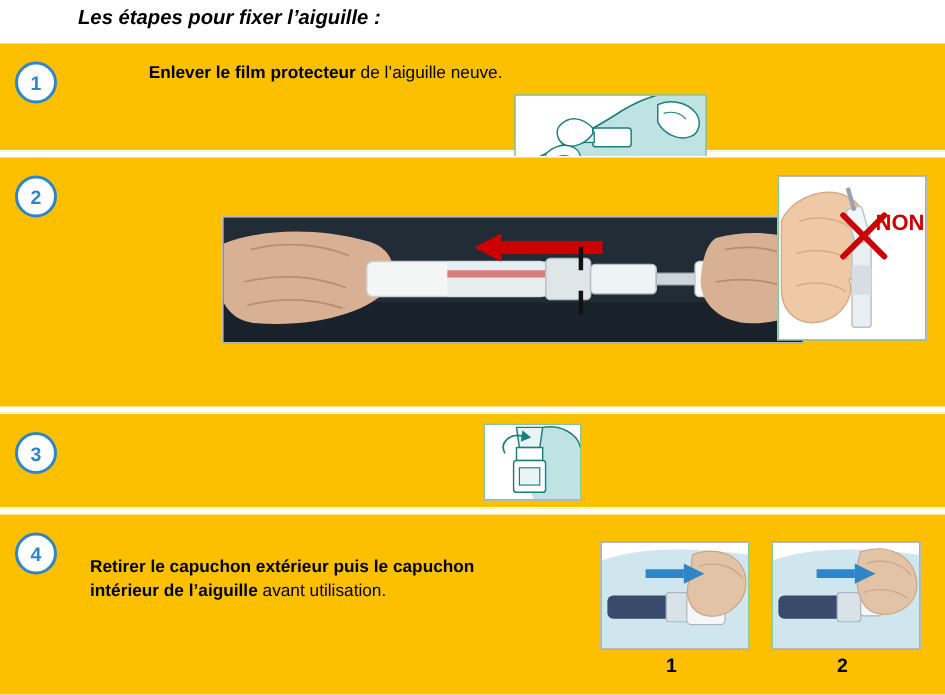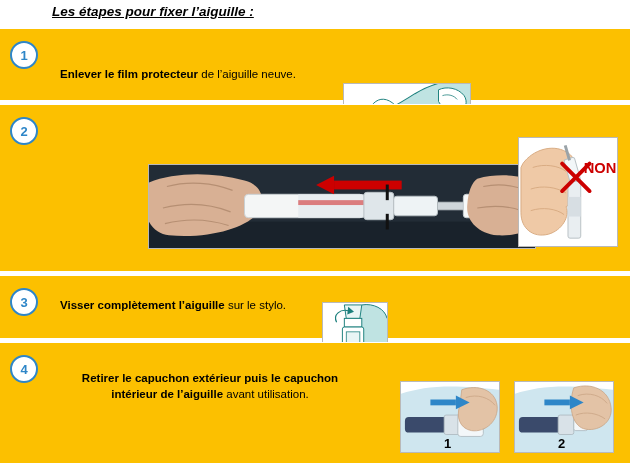--- a/index.html
+++ b/index.html
@@ -21,21 +21,20 @@
   }
   
   .title {
     position: absolute;
     left: 52px;
     top: 4px;
     font-size: 13.5px;
     font-style: italic;
     font-weight: bold;
     color: #000000;
-    text-decoration: underline;
     white-space: nowrap;
   }
   
   .row {
     position: absolute;
     left: 0;
     width: 630px;
     background: #fcc000;
     border-top: 1px solid #ffffff;
     border-bottom: 1px solid #ffffff;
@@ -70,43 +69,42 @@
 
   
   .steptext {
     position: absolute;
     left: 60px;
     color: #000000;
     font-size: 11.5px;
     line-height: 1.35;
   }
   .steptext b { font-weight: bold; }
-  #text1 { top: 38px; width: 275px; }
+  #text1 { top: 13px; width: 275px; text-align: right; }
   #text2 { top: 16px; width: 440px; }
   #text3 { top: 22px; width: 270px; }
-  #text4 { top: 28px; width: 300px; text-align: center; }
+  #text4 { top: 28px; width: 300px; }
 
   .note {
     position: absolute;
     left: 58px;
     top: 126px;
     width: 545px;
     font-size: 11px;
     line-height: 1.35;
     color: #000000;
   }
 
   
   .imgbox {
     position: absolute;
     background: #22c55e;
     border: 1px solid #b9b9b9;
     box-sizing: border-box;
     overflow: hidden;
-    margin-top: 20px;
   }
   
   #img1 { left: 343px; top: 34px; width: 128px; height: 62px; }
   
   #img2 { left: 148px; top: 39px; width: 388px; height: 85px; }
   
   #img2b { left: 518px; top: 12px; width: 100px; height: 110px; }
   
   #img3 { left: 322px; top: 6px; width: 66px; height: 52px; }
   
@@ -229,23 +227,20 @@
         <text x="66" y="36" font-family="Liberation Sans, sans-serif" font-size="15" font-weight="bold" fill="#cc0000">NON</text>
       </svg>
     </div>
 
   </div>
 
   <div class="row" id="row3">
 
     <div class="bubble" id="bubble3">3</div>
 
-    <div class="steptext" id="text3">
-      <b>Visser complètement l’aiguille</b><span> sur le stylo.</span>
-    </div>
 
     <div class="imgbox" id="img3">
       <svg viewBox="0 0 66 52" preserveAspectRatio="none">
         <rect x="0" y="0" width="66" height="52" fill="#ffffff"></rect>
         <path d="M40 2 C52 0 64 6 66 16 L66 52 L34 52 C28 40 30 20 40 2 Z" fill="#bfe3e2"></path>
         <path d="M40 2 C52 0 64 6 66 16" fill="none" stroke="#1b7f7c" stroke-width="1"></path>
 
         <path d="M22 2 L40 2 L38 16 L24 16 Z" fill="#e9f5f5" stroke="#1b7f7c" stroke-width="1"></path>
 
         <rect x="22" y="16" width="18" height="9" fill="#ffffff" stroke="#1b7f7c" stroke-width="1"></rect>

